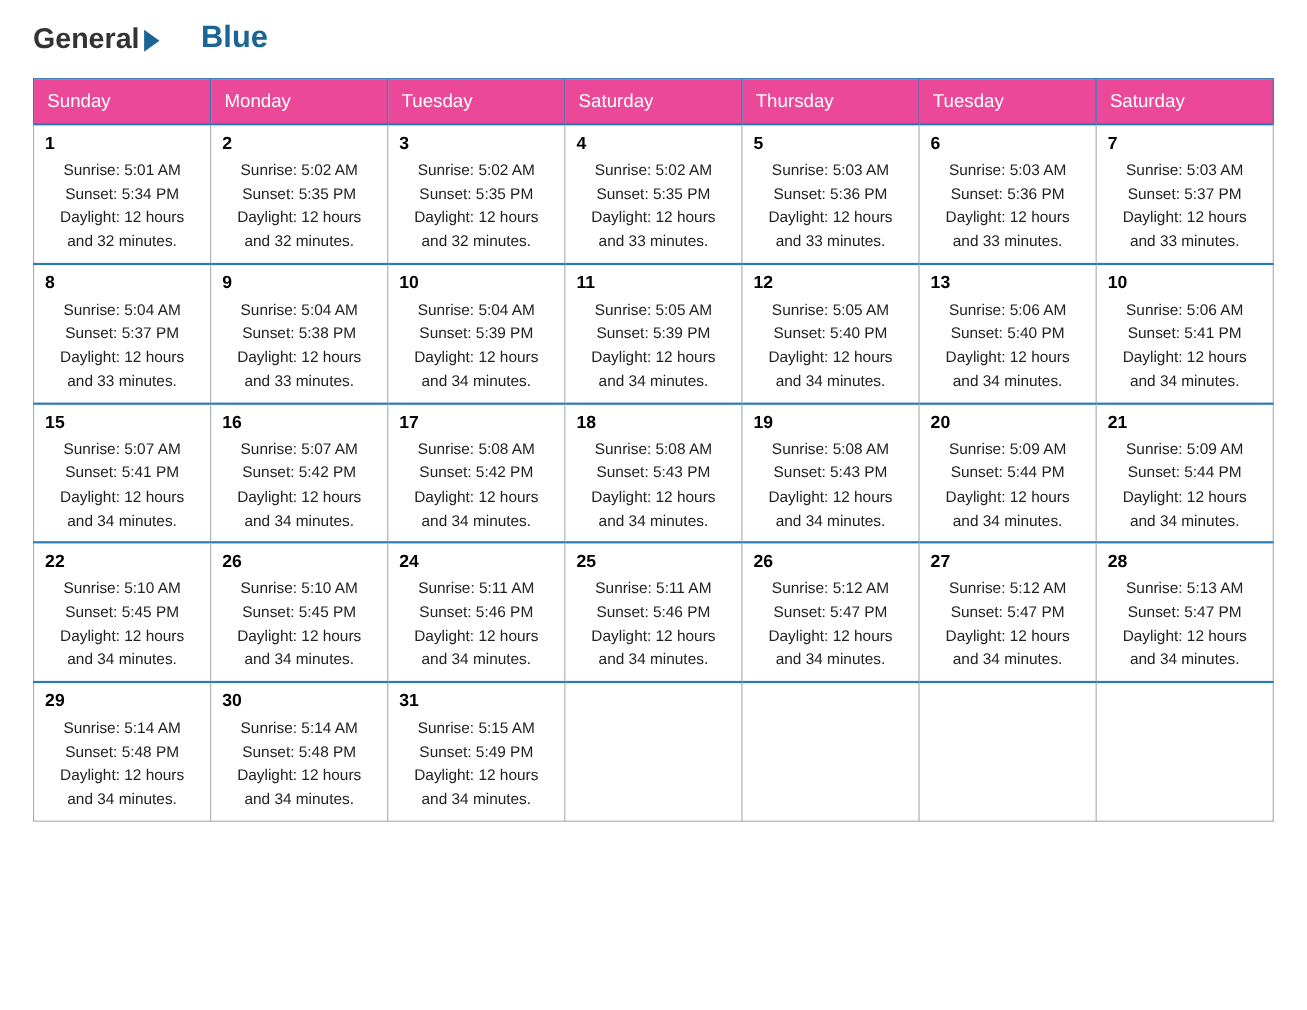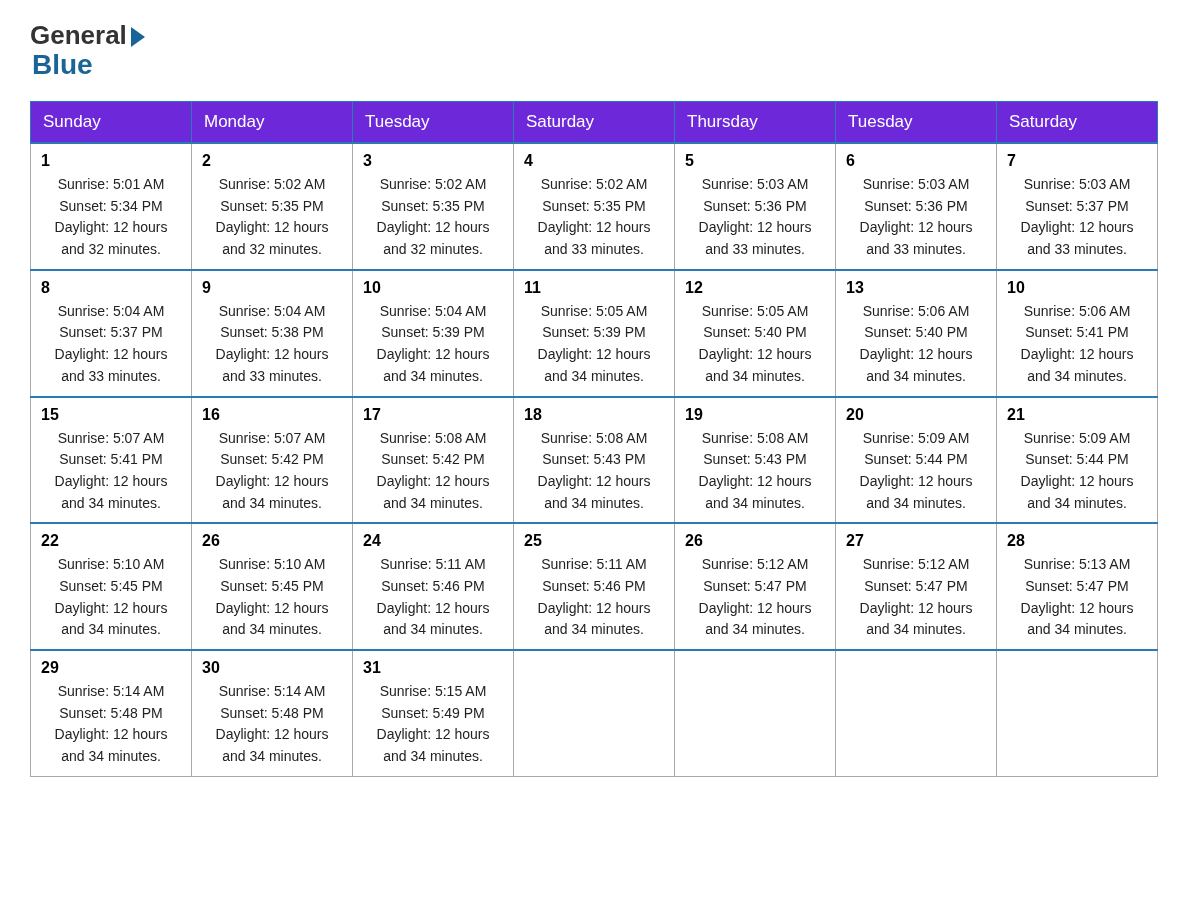--- a/index.html
+++ b/index.html
@@ -12,22 +12,23 @@
       padding: 20px 30px;
     }
     .header {
       display: flex;
       justify-content: space-between;
       align-items: flex-start;
       margin-bottom: 20px;
     }
     .logo {
       display: flex;
-      flex-direction: column;
+      flex-direction: row;
       align-items: flex-start;
+      gap: 36px;
     }
     .logo-top {
       display: flex;
       align-items: center;
     }
     .logo-general {
       font-size: 26px;
       font-weight: bold;
       color: #333;
     }
@@ -59,21 +60,21 @@
     .location {
       font-size: 22px;
       color: #333;
       margin-top: 4px;
     }
     .calendar {
       width: 100%;
       border-collapse: collapse;
     }
     .calendar th {
-      background-color: #6d28d9;
+      background-color: #ec4899;
       color: #fff;
       font-size: 17px;
       font-weight: normal;
       padding: 10px 12px;
       text-align: left;
       border: 1px solid #2a7ab5;
     }
     .calendar td {
       vertical-align: top;
       border: 1px solid #aaa;

